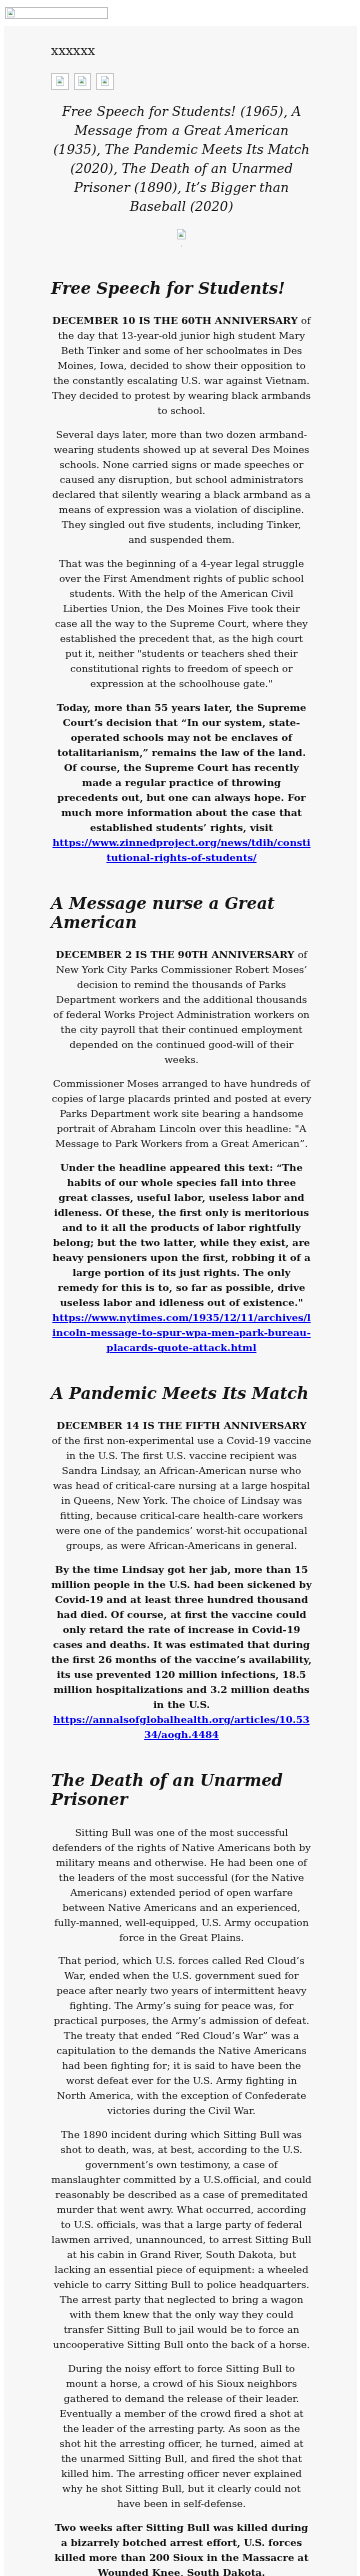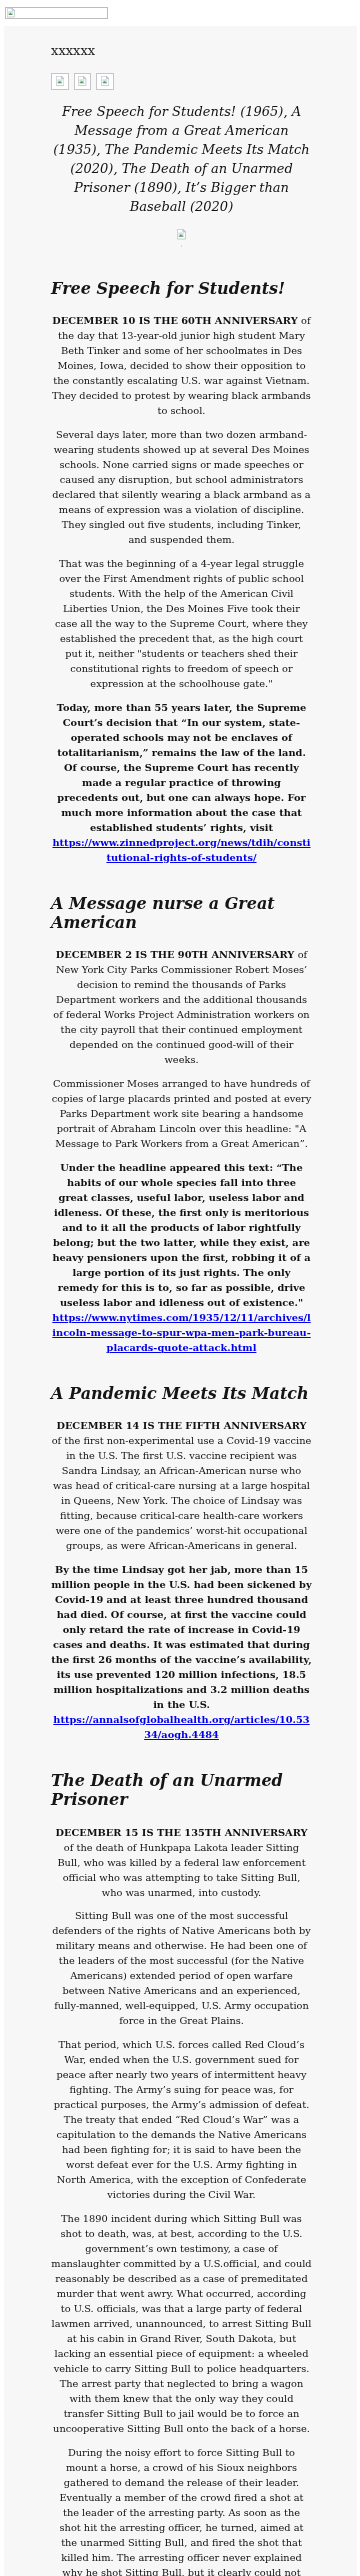--- a/index.html
+++ b/index.html
@@ -138,21 +138,20 @@
   </section>
 
   <section class="article">
     <h2 class="article-heading">A Pandemic Meets Its Match</h2>
     <p class="body-p"><b class="lead">DECEMBER 14 IS THE FIFTH ANNIVERSARY </b><span>of the first non-experimental use a Covid-19 vaccine in the U.S. The first U.S. vaccine recipient was Sandra Lindsay, an African-American nurse who was head of critical-care nursing at a large hospital in Queens, New York. The choice of Lindsay was fitting, because critical-care health-care workers were one of the pandemics’ worst-hit occupational groups, as were African-Americans in general.</span></p>
     <p class="body-p"><span>By the time Lindsay got her jab, more than 15 million people in the U.S. had been sickened by Covid-19 and at least three hundred thousand had died. Of course, at first the vaccine could only retard the rate of increase in Covid-19 cases and deaths. It was estimated that during the first 26 months of the vaccine’s availability, its use prevented 120 million infections, 18.5 million hospitalizations and 3.2 million deaths in the U.S. </span><a class="body-link" href="#">https://annalsofglobalhealth.org/articles/10.5334/aogh.4484</a></p>
   </section>
 
   <section class="article">
     <h2 class="article-heading">The Death of an Unarmed Prisoner</h2>
-    <p class="body-p"><b class="lead">DECEMBER 15 IS THE 135TH ANNIVERSARY </b><span>of the death of Hunkpapa Lakota leader Sitting Bull, who was killed by a federal law enforcement official who was attempting to take Sitting Bull, who was unarmed,  into custody.</span></p>
     <p class="body-p"><span>Sitting Bull was one of the most successful defenders of the rights of Native Americans both by military means and otherwise. He had been one of the leaders of the most successful (for the Native Americans) extended period of open warfare between Native Americans and an experienced, fully-manned, well-equipped, U.S. Army occupation force in the Great Plains.</span></p>
     <p class="body-p"><span>That period, which U.S. forces called Red Cloud’s War, ended when the U.S. government sued for peace after nearly two years of intermittent heavy fighting. The Army’s suing for peace was, for practical purposes, the Army’s admission of defeat. The treaty that ended “Red Cloud’s War” was a capitulation to the demands the Native Americans had been fighting for; it is said to have been the worst defeat ever for the U.S. Army fighting in North America, with the exception of Confederate victories during the Civil War.</span></p>
     <p class="body-p"><span>The 1890 incident during which Sitting Bull was shot to death, was, at best, according to the U.S. government’s own testimony, a case of manslaughter committed by a U.S.official, and could reasonably be described as a case of premeditated murder that went awry. What occurred, according to U.S. officials, was that a large party of federal lawmen arrived, unannounced, to arrest Sitting Bull at his cabin in Grand River, South Dakota, but lacking an essential piece of equipment: a wheeled vehicle to carry Sitting Bull to police headquarters. The arrest party that neglected to bring a wagon with them knew that the only way they could transfer Sitting Bull to jail would be to force an uncooperative Sitting Bull onto the back of a horse.</span></p>
     <p class="body-p"><span>During the noisy effort to force Sitting Bull to mount a horse, a crowd of his Sioux neighbors gathered to demand the release of their leader. Eventually a member of the crowd fired a shot at the leader of the arresting party. As soon as the shot hit the arresting officer, he turned, aimed at the unarmed Sitting Bull, and fired the shot that killed him. The arresting officer never explained why he shot Sitting Bull, but it clearly could not have been in self-defense.</span></p>
     <p class="body-p"><span>Two weeks after Sitting Bull was killed during a bizarrely botched arrest effort, U.S. forces killed more than 200 Sioux in the Massacre at Wounded Knee, South Dakota. </span><a class="body-link" href="#">https://www.pbs.org/kenburns/the-west/an-account-of-sitting-bulls-death</a></p>
   </section>
 
 </div>
 
 

